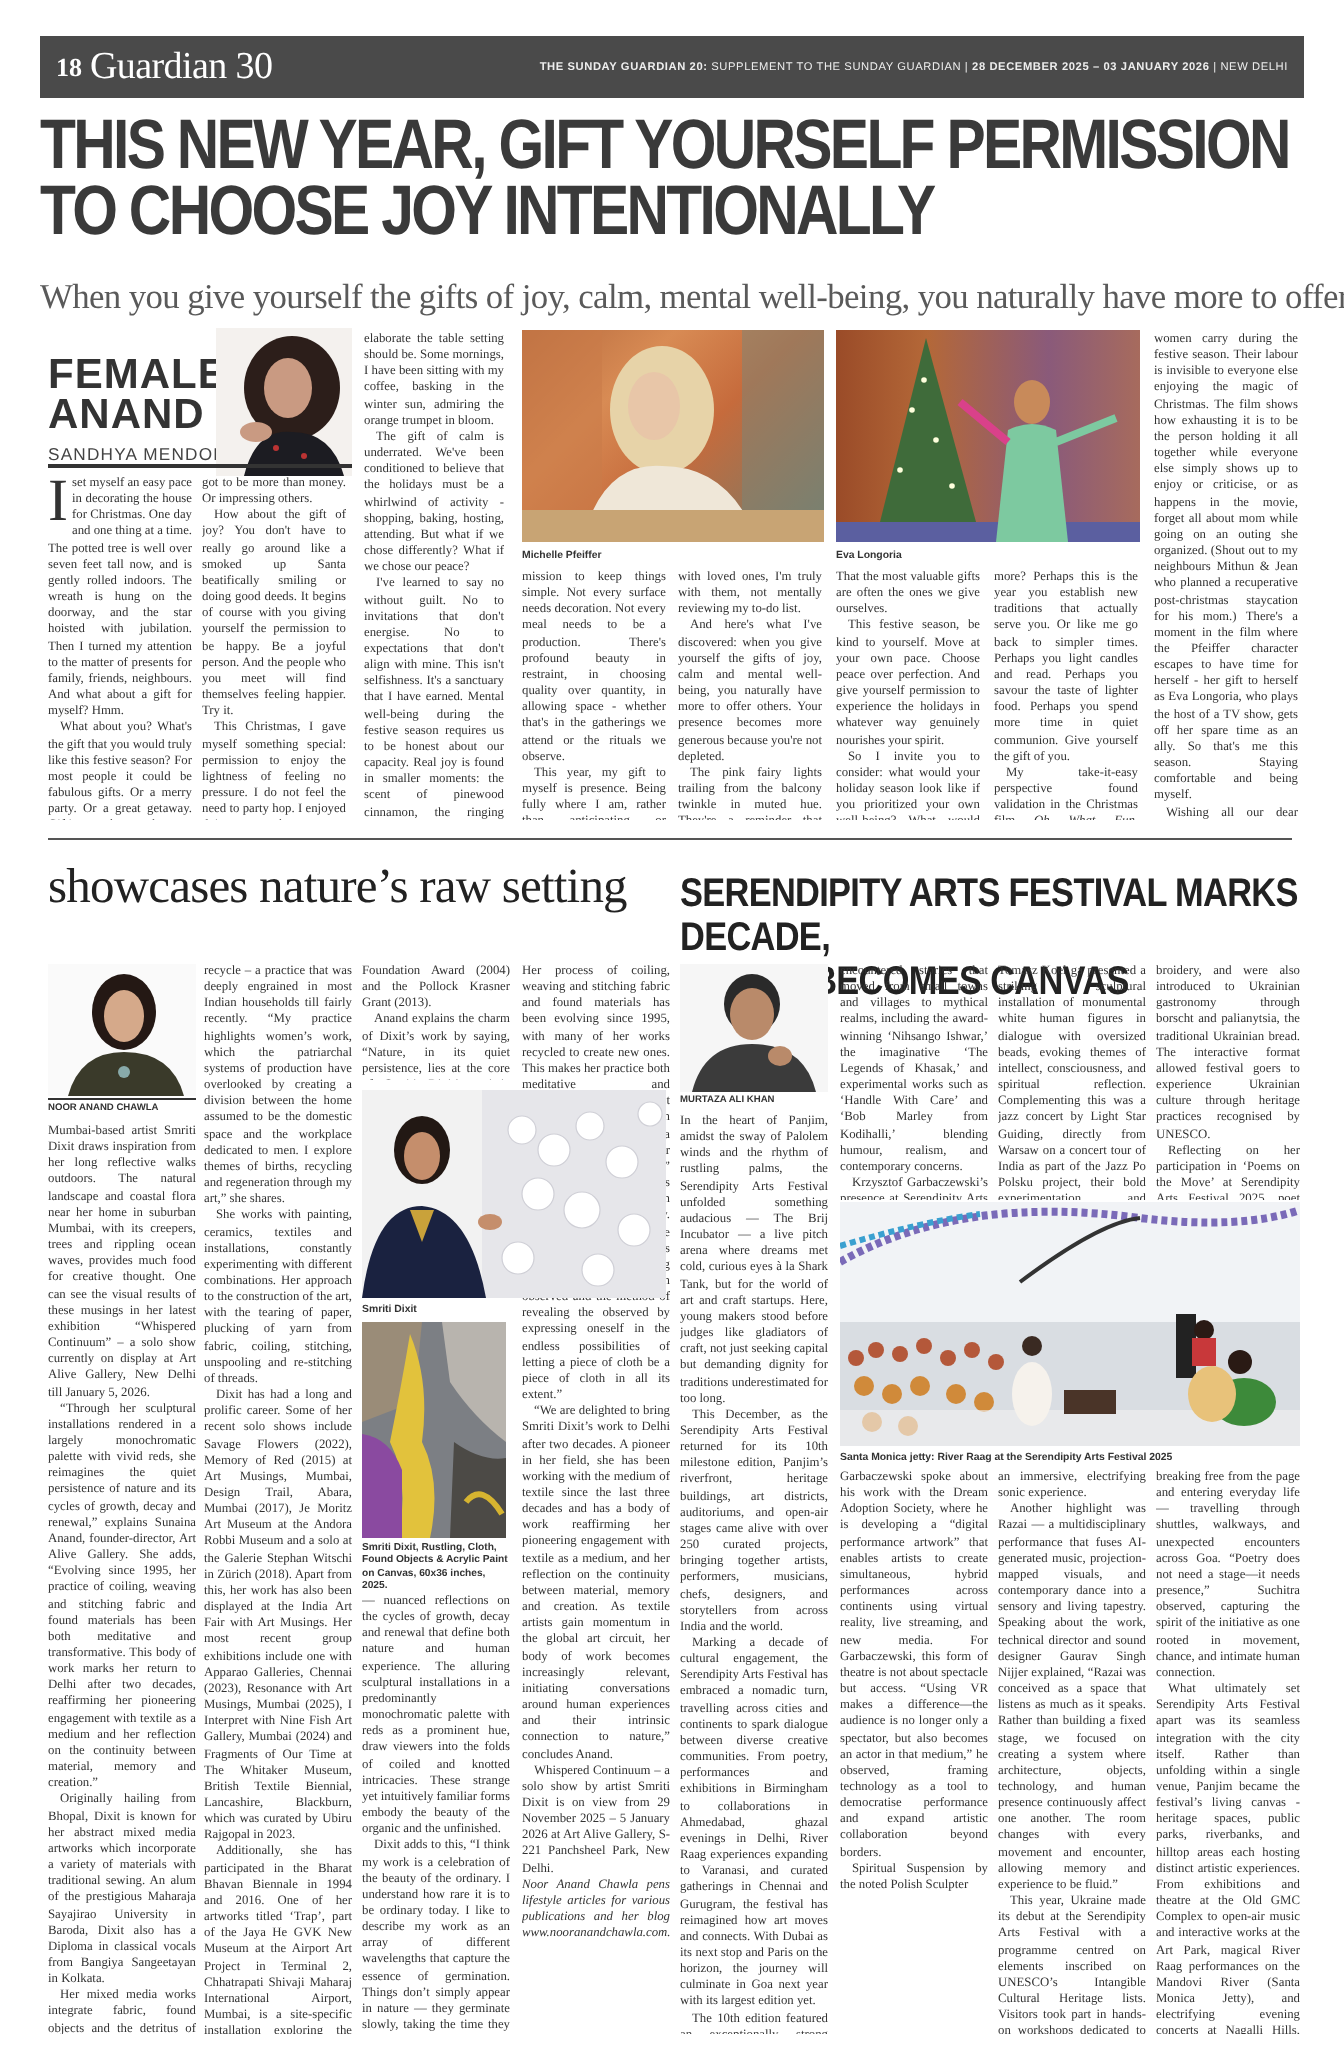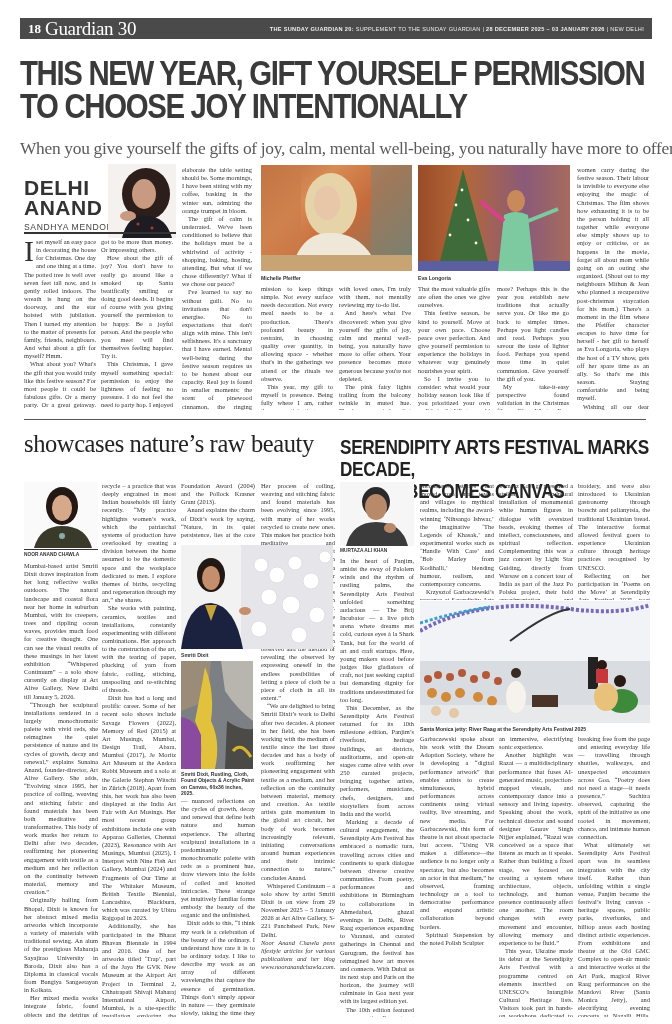--- a/index.html
+++ b/index.html
@@ -1,18 +1,18 @@
 <!DOCTYPE html>
 <html><head>
 <meta charset="utf-8">
 <style>
 *{box-sizing:border-box;margin:0;padding:0}
 html,body{width:672px;height:1024px;background:#fff;overflow:hidden}
 body{font-family:"DejaVu Serif",serif;color:#2a2a2a;position:relative}
-.masthead{position:absolute;left:20px;top:18px;width:483px;height:21px;background:#4a4a4a;display:flex;align-items:center;padding:0 8px;color:#fff}
+.masthead{position:absolute;left:20px;top:18px;width:483px;height:31px;background:#4a4a4a;display:flex;align-items:center;padding:0 8px;color:#fff}
 .masthead{width:632px}
 .mh-num{font-family:"Liberation Serif",serif;font-size:13px;font-weight:bold;margin-right:4px}
 .mh-title{font-family:"Liberation Serif",serif;font-size:19px;letter-spacing:-0.3px}
 .mh-info{margin-left:auto;font-family:"Liberation Sans",sans-serif;font-size:5.6px;letter-spacing:0.3px;color:#eee;white-space:nowrap}
 .mh-info b{font-weight:bold}
 .headline{position:absolute;left:20px;top:56px;width:640px;font-family:"Liberation Sans",sans-serif;font-weight:bold;font-size:35px;line-height:33px;letter-spacing:-1.6px;color:#3a3a3a;transform:scaleX(0.84);transform-origin:left top;width:760px}
 .deck{position:absolute;left:20px;top:138px;width:640px;font-family:"Liberation Serif",serif;font-size:17.4px;color:#5a5a5a;letter-spacing:-0.3px;white-space:nowrap}
 .col{position:absolute;font-family:"Liberation Serif",serif;font-size:6.4px;line-height:8.15px;color:#333;text-align:justify;overflow:hidden;hyphens:auto}
 .col p{text-indent:6px}
 .col p.noind{text-indent:0}
@@ -35,21 +35,21 @@
   <span class="mh-info"><b>THE SUNDAY GUARDIAN 20:</b><span> SUPPLEMENT TO THE SUNDAY GUARDIAN | </span><b>28 DECEMBER 2025 – 03 JANUARY 2026</b><span> | NEW DELHI</span></span>
 </div>
 
 <div class="headline">
   <div>THIS NEW YEAR, GIFT YOURSELF PERMISSION</div>
   <div>TO CHOOSE JOY INTENTIONALLY</div>
 </div>
 <div class="deck">When you give yourself the gifts of joy, calm, mental well-being, you naturally have more to offer others.</div>
 
 <div class="fg-title">
-  <div>DELHI</div>
+  <div>FEMALE</div>
   <div>ANAND</div>
 </div>
 <div class="fg-author">SANDHYA MENDONCA</div>
 
 <div class="photo" style="left:108px;top:164px;width:68px;height:74px;background:#f4f1ee">
   <svg width="68" height="74" viewBox="0 0 68 74">
     <ellipse cx="38" cy="30" rx="24" ry="26" fill="#2c1e1a"></ellipse>
     <ellipse cx="36" cy="30" rx="12" ry="15" fill="#c99a82"></ellipse>
     <path d="M14 74 Q20 50 38 52 Q58 52 64 74Z" fill="#1c1c22"></path>
     <ellipse cx="20" cy="52" rx="8" ry="5" fill="#c99a82"></ellipse>
@@ -124,21 +124,21 @@
 </div>
 <div class="col" style="left:577px;top:166px;width:72px;height:244px">
   <p class="noind">women carry during the festive season. Their labour is invisible to everyone else enjoying the magic of Christmas. The film shows how exhausting it is to be the person holding it all together while everyone else simply shows up to enjoy or criticise, or as happens in the movie, forget all about mom while going on an outing she organized. (Shout out to my neighbours Mithun &amp; Jean who planned a recuperative post-christmas staycation for his mom.) There's a moment in the film where the Pfeiffer character escapes to have time for herself - her gift to herself as Eva Longoria, who plays the host of a TV show, gets off her spare time as an ally. So that's me this season. Staying comfortable and being myself.</p>
   <p>Wishing all our dear readers a joyful, wonderful 2026, lived at your own pace.</p>
 
 </div>
 
 <div class="rule" style="left:24px;top:419px;width:622px;height:1px;background:#555"></div>
 
 <div class="h2" style="left:24px;top:431px">
-  <div>showcases nature’s raw beauty</div>
+  <div>showcases nature’s raw setting</div>
 </div>
 <div class="photo" style="left:24px;top:482px;width:74px;height:66px;background:#fafafa">
   <svg width="74" height="66" viewBox="0 0 74 66">
     <ellipse cx="38" cy="24" rx="16" ry="19" fill="#241814"></ellipse>
     <ellipse cx="38" cy="26" rx="10" ry="13" fill="#d5a98a"></ellipse>
     <path d="M10 66 Q16 44 38 44 Q62 44 68 66Z" fill="#3a3a2a"></path>
     <circle cx="38" cy="54" r="3" fill="#8aa"></circle>
   </svg>
 </div>
 <div class="rule" style="left:24px;top:549px;width:74px;height:1px;background:#333"></div>

